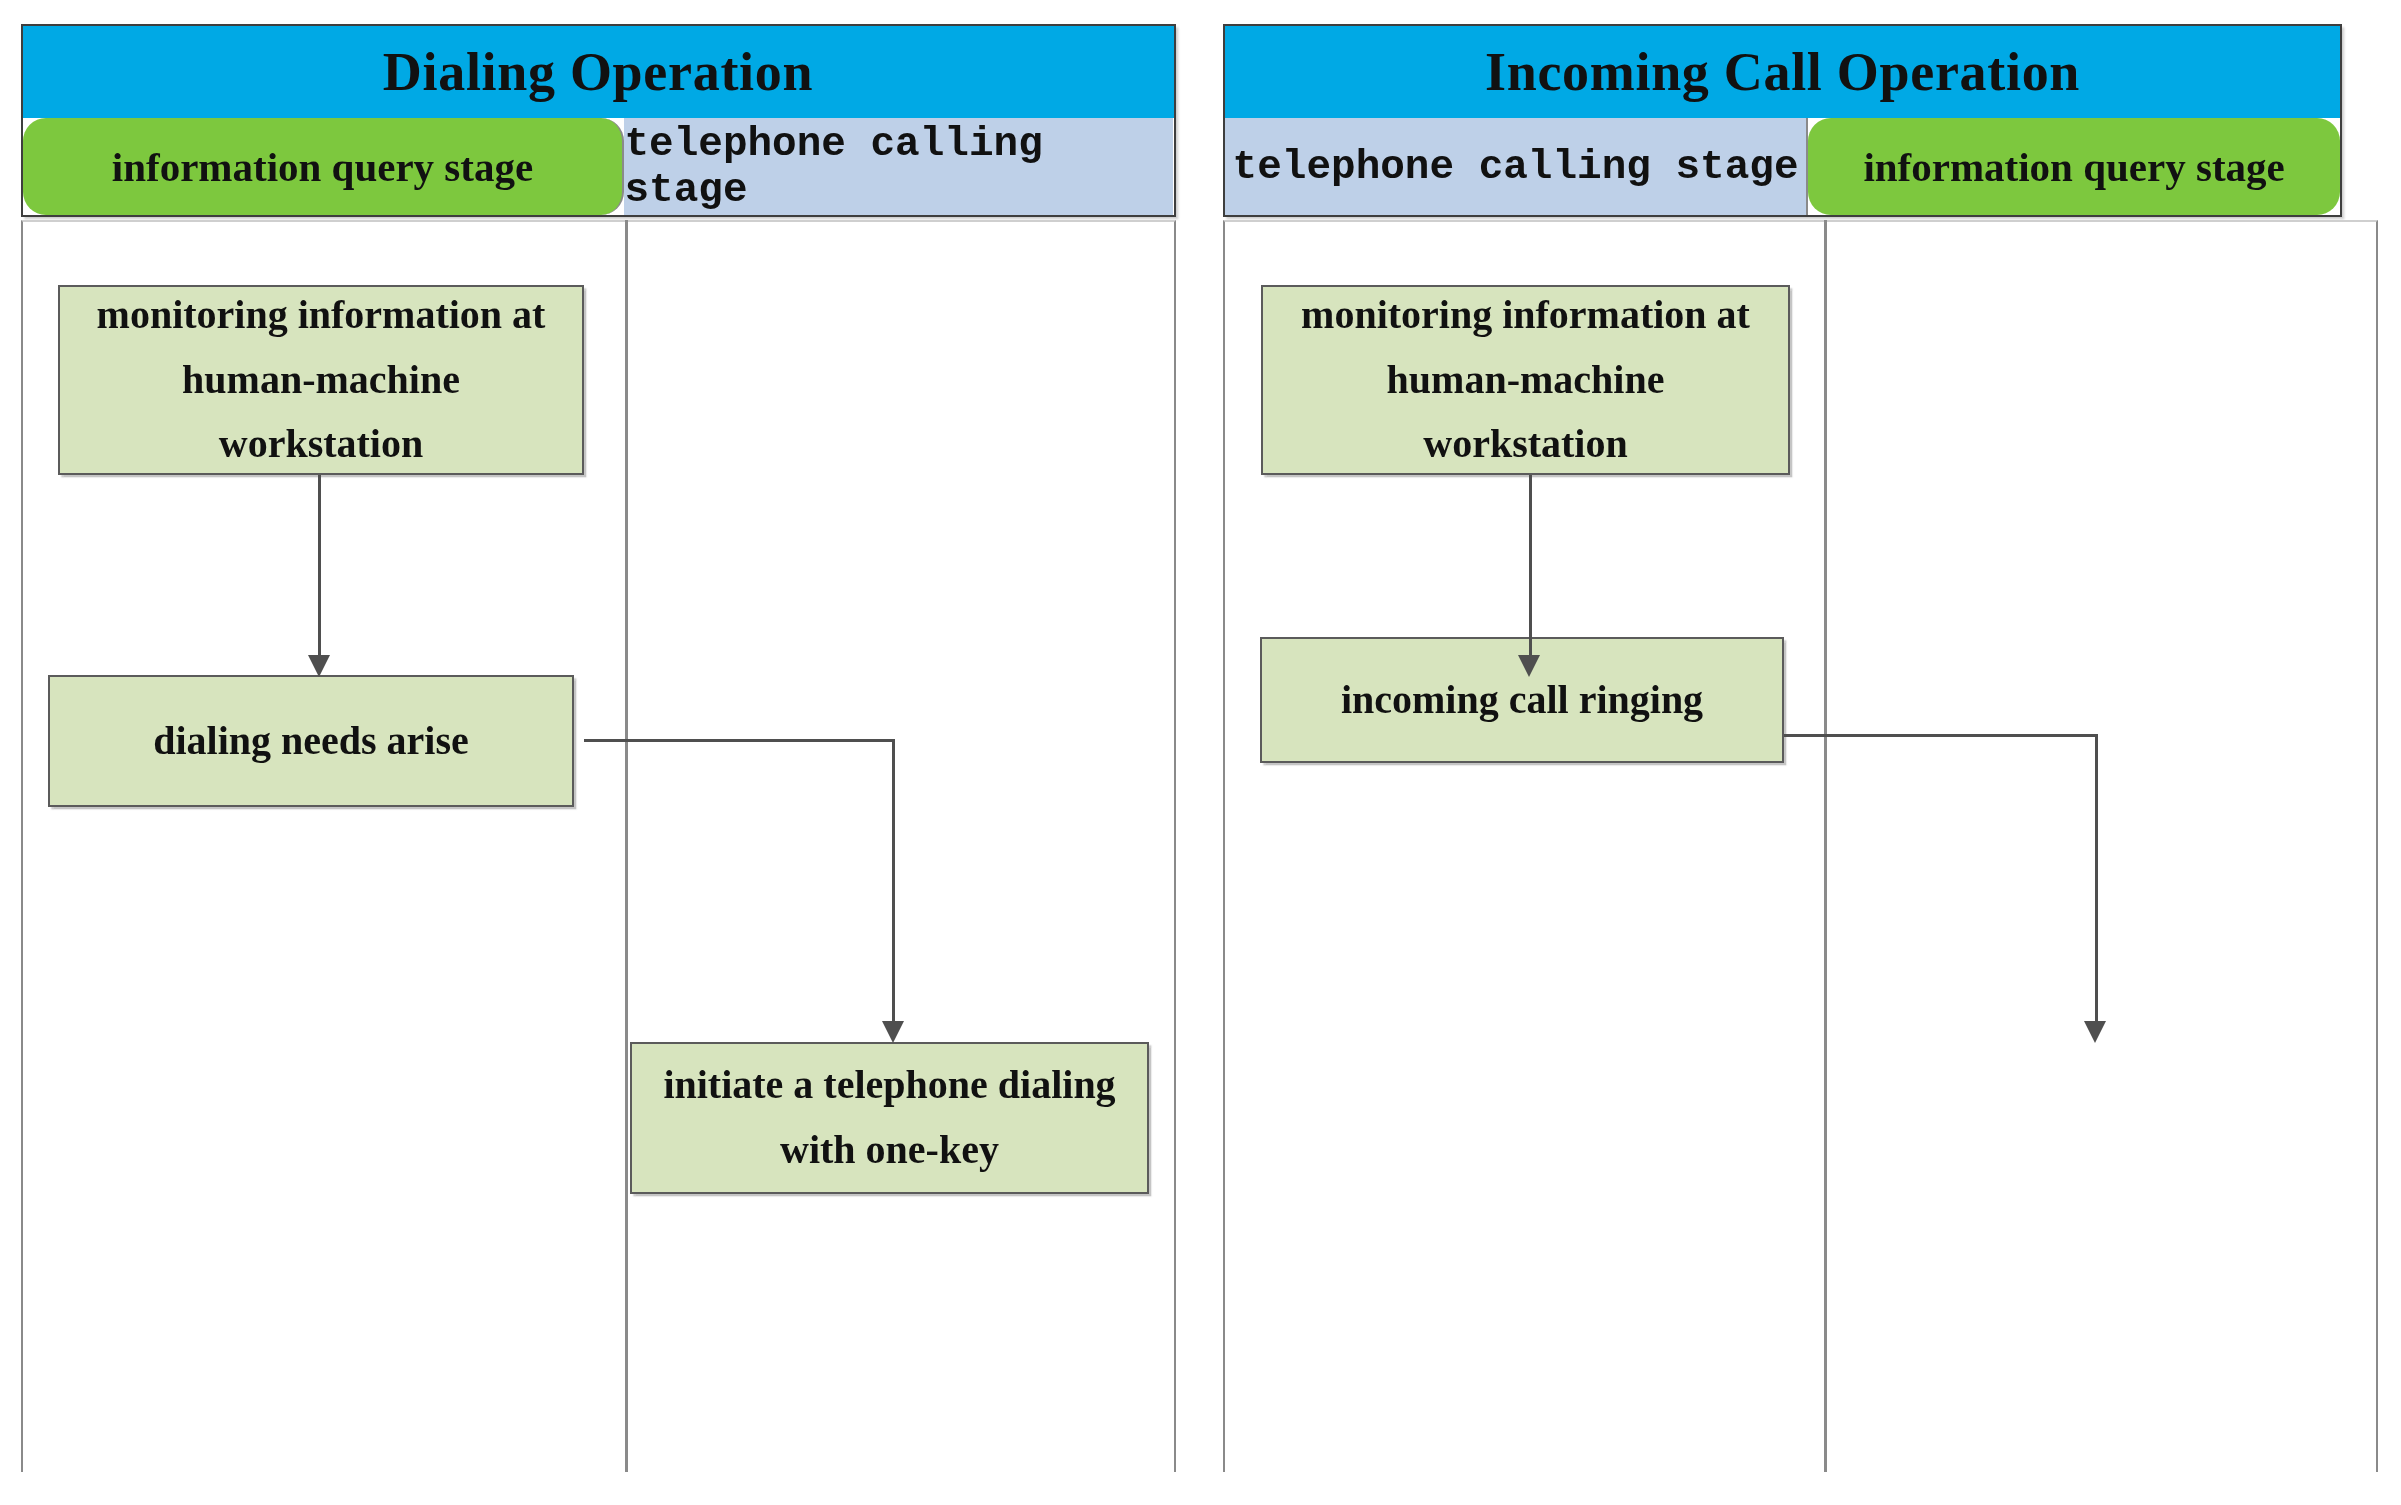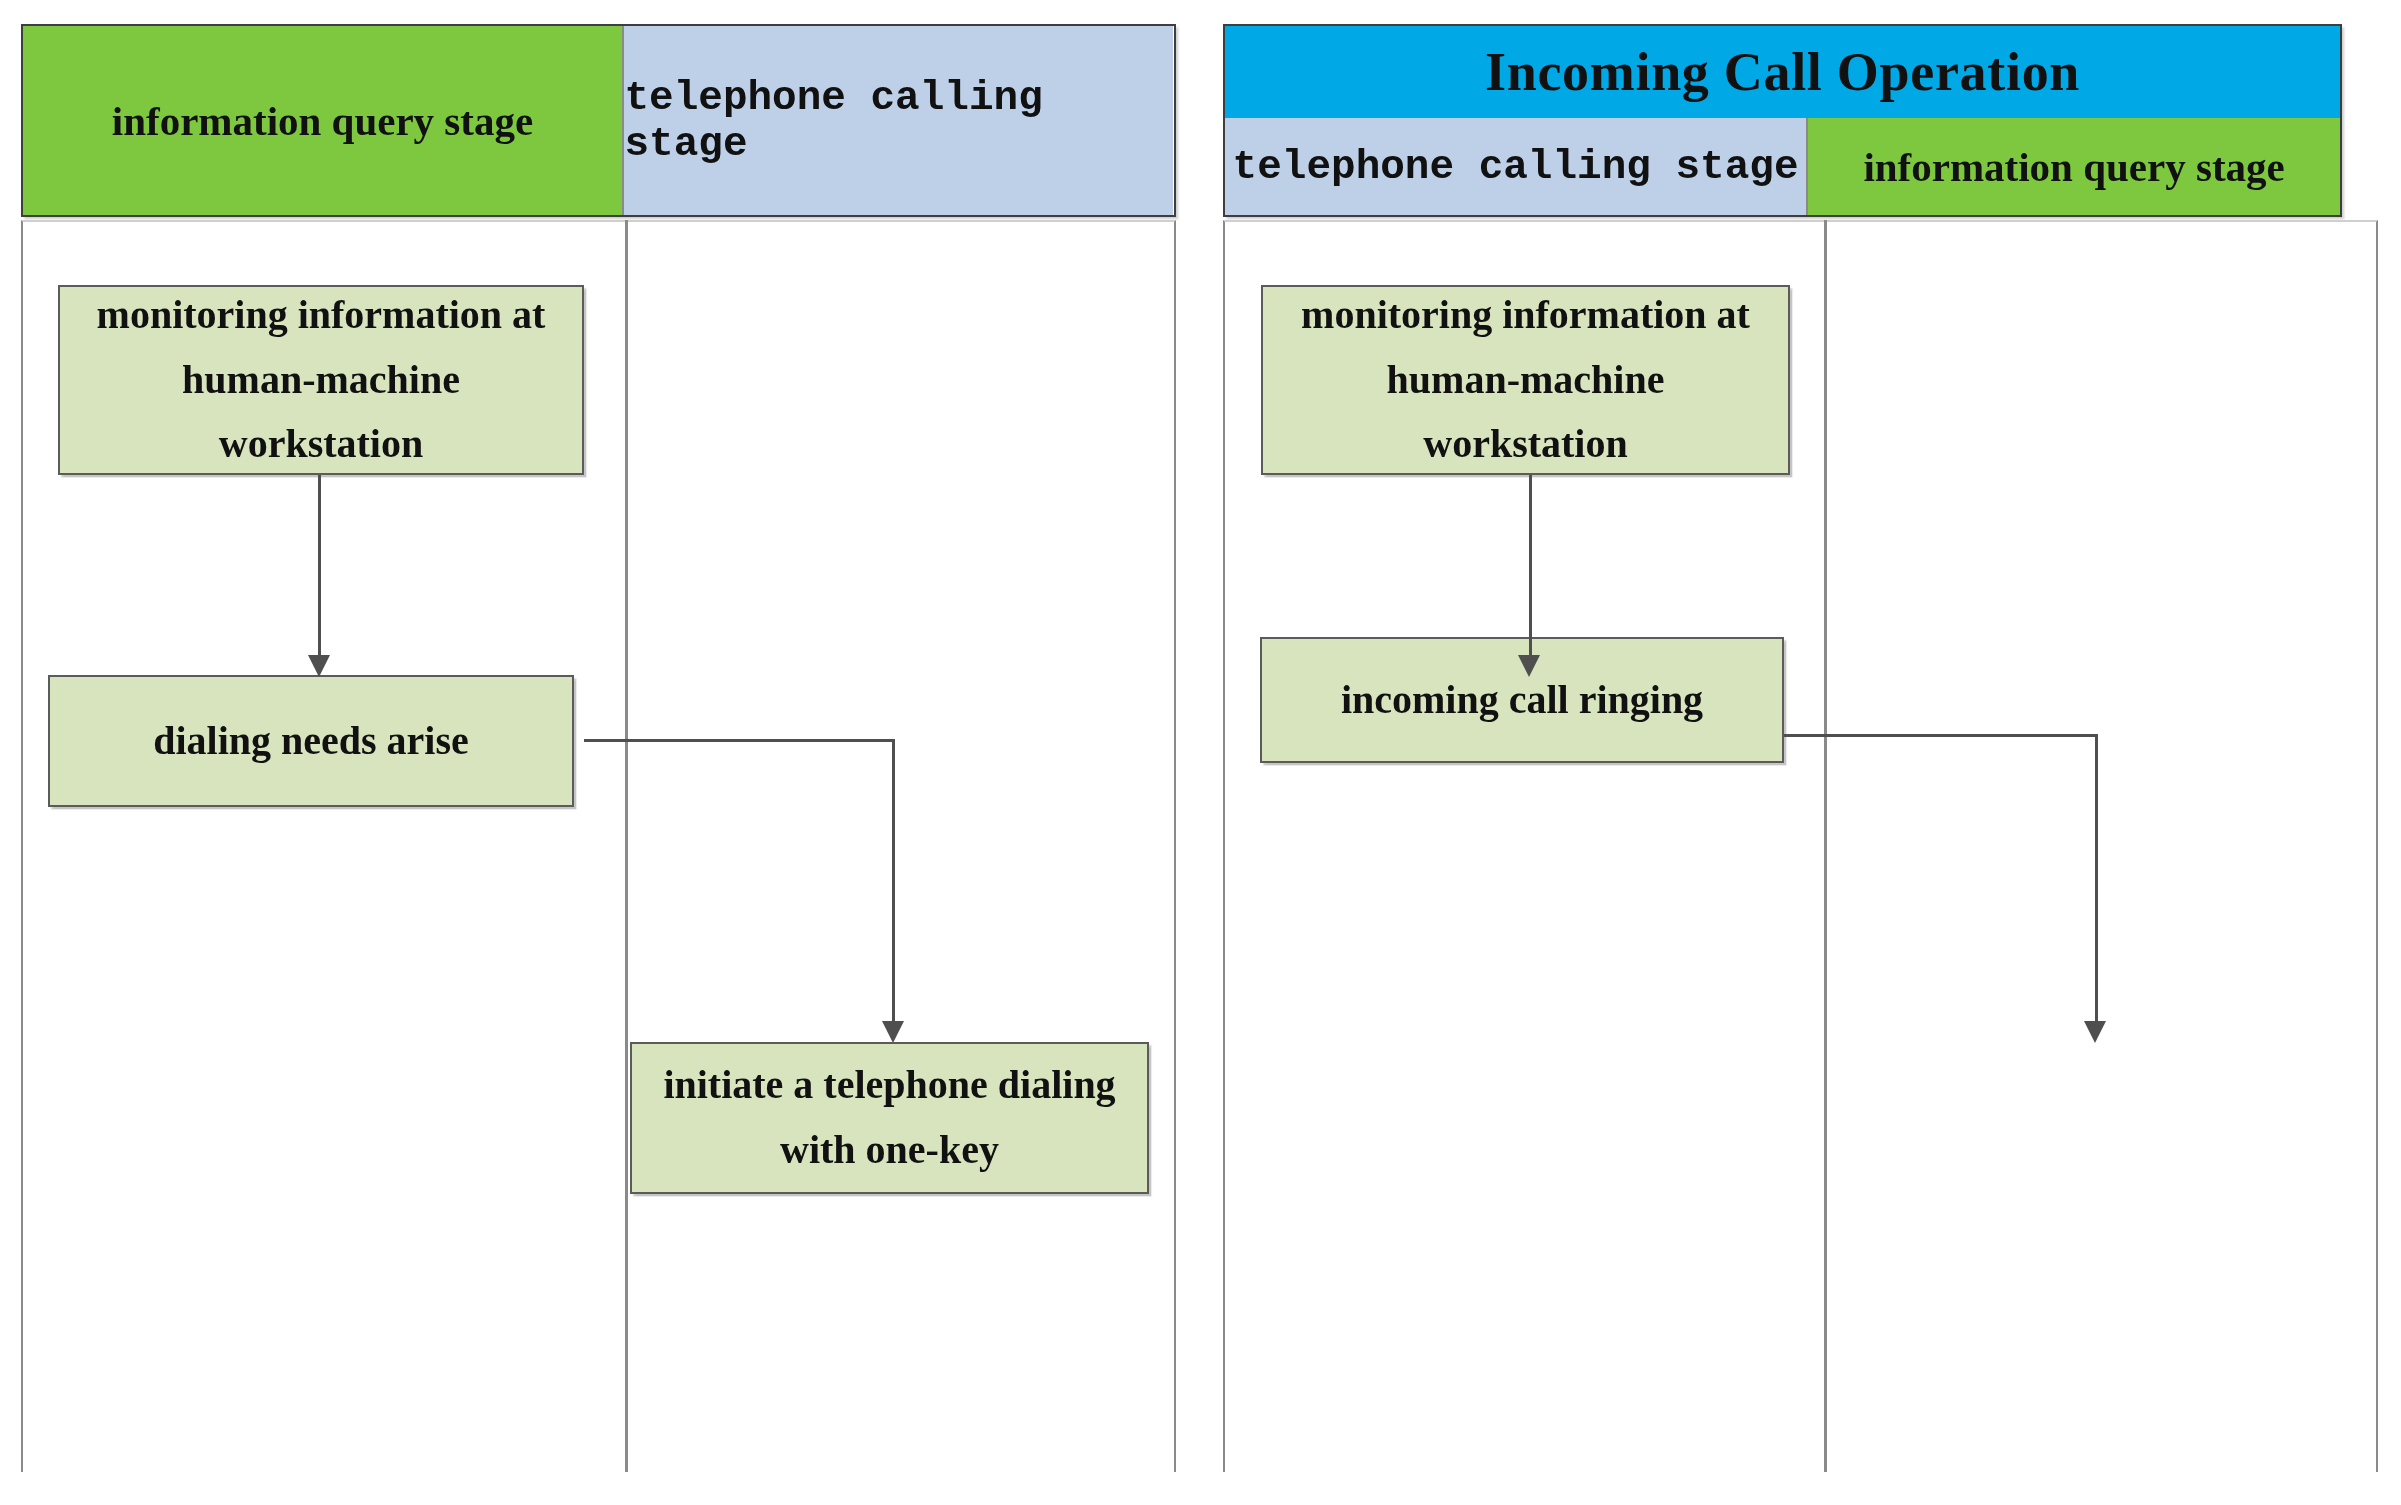--- a/index.html
+++ b/index.html
@@ -26,21 +26,21 @@
   .panel-title{
     flex:0 0 92px;background:var(--title-bg);display:flex;align-items:center;justify-content:center;
     font-size:54px;letter-spacing:0.7px;
   }
   .panel-cols{flex:1;display:flex;}
   .col-head{
     display:flex;align-items:center;justify-content:center;font-size:41px;box-sizing:border-box;
   }
   .col-head.first{width:52.3%;border-right:2.2px solid var(--grid-line);}
   .col-head.second{width:47.7%;}
-  .col-green{background:var(--query-stage-bg);}
+  .col-green{background:var(--query-stage-bg);border-radius:23px;}
   .col-blue{background:var(--calling-stage-bg);font-family:Liberation Mono, monospace;}
   .panel-body{
     position:absolute;top:220px;height:1252px;box-sizing:border-box;background:#ffffff;
     border-left:2.9px solid var(--grid-line);border-right:2.9px solid var(--grid-line);
     border-top:2.2px solid #cfcfcf;
   }
   .divider{position:absolute;top:220px;height:1252px;width:2.9px;background:var(--grid-line);}
   .pbox{
     position:absolute;box-sizing:border-box;background:var(--box-bg);
     border:2.2px solid var(--box-border);box-shadow:2.9px 2.9px 1.5px rgba(90,90,90,0.35);
@@ -54,20 +54,21 @@
     border-left:11.7px solid transparent;border-right:11.7px solid transparent;
     border-top:22px solid var(--line-color);
   }
 </style>
 </head>
 <body>
 
 <div class="page">
 
   <div class="panel-header" style="left:20.5px;width:1155px;">
+    <div class="panel-title">Dialing Operation</div>
     <div class="panel-cols">
       <div class="col-head first col-green">information query stage</div>
       <div class="col-head second col-blue">telephone calling stage</div>
     </div>
   </div>
   <div class="panel-body" style="left:20.5px;width:1155px;"></div>
   <div class="divider" style="left:625px;"></div>
 
   <div class="pbox" style="left:58px;top:285px;width:526px;height:190px;">
     <span class="pbox-label">monitoring information at

